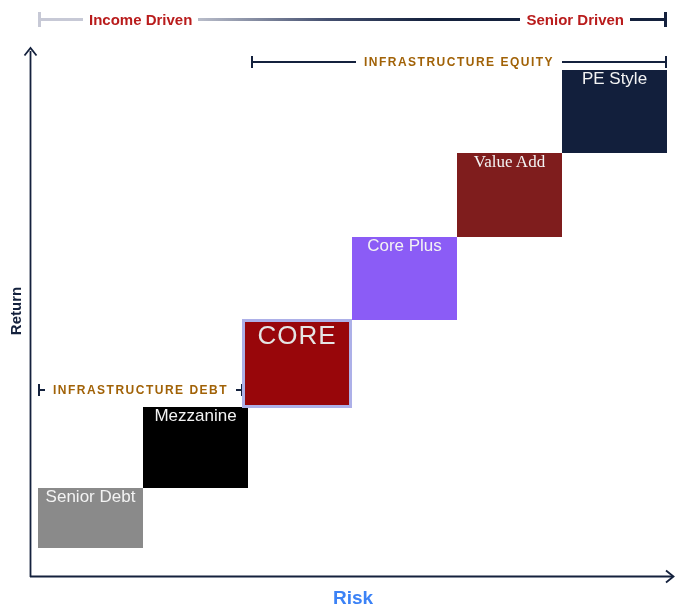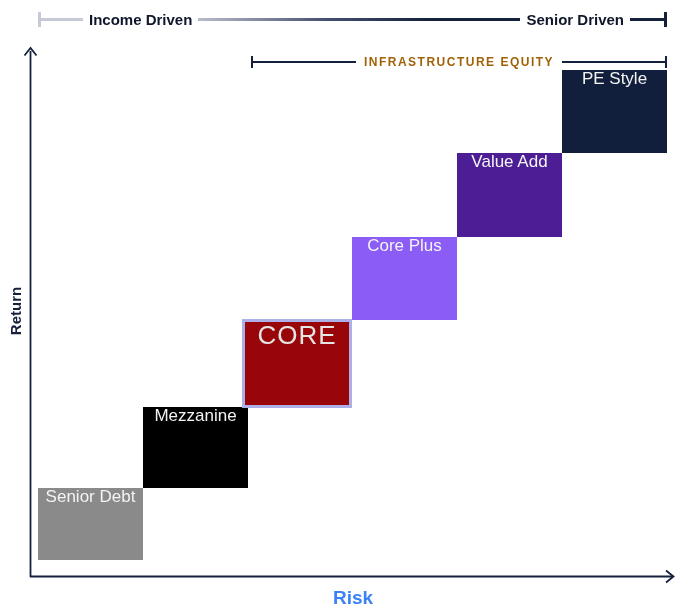--- a/index.html
+++ b/index.html
@@ -17,21 +17,21 @@
     display:flex; align-items:center;
   }
   .sp-tick{width:3px;height:15px;flex:0 0 auto;}
   .sp-tick.light{background:#c7c9d6;}
   .sp-tick.dark{background:#14213d;}
   .sp-seg{height:3px;flex:0 0 auto;}
   .sp-seg.light{width:42px;background:#c7c9d6;}
   .sp-seg.dark{width:34px;background:#14213d;}
   .sp-seg.grad{flex:1 1 auto;background:linear-gradient(90deg,#b9bdca 0%,#455070 40%,#14213d 72%);}
   .sp-label{
-    padding:0 6px; font-size:15px; font-weight:bold; color:#0f172a;
+    padding:0 6px; font-size:15px; font-weight:bold; color:#b91c1c;
     white-space:nowrap; line-height:1;
   }
 
   
   .bracket{position:absolute; height:16px; display:flex; align-items:center;}
   .bracket.equity{left:251px; width:416px; top:54px;}
   .bracket.debt{left:38px; width:205px; top:382px;}
   .br-tick{width:2px;height:12px;background:#14213d;flex:0 0 auto;}
   .br-line{flex:1 1 auto;height:2px;background:#14213d;}
   .br-label{
@@ -51,21 +51,21 @@
     position:absolute; left:353px; top:587px; transform:translateX(-50%);
     font-size:19px; font-weight:bold; color:#3b82f6;
   }
 
   
   .box{
     position:absolute; display:flex; align-items:flex-start; justify-content:center;
     box-sizing:border-box;
   }
   .box-label{color:#f3f3f3; font-size:17px; line-height:1; white-space:nowrap;}
-  .box.senior   {left:38px;  top:488px; width:105px; height:72px;}
+  .box.senior   {left:38px;  top:488px; width:105px; height:60px;}
   .box.mezz     {left:143px; top:407px; width:105px; height:81px;}
   .box.core     {left:242px; top:319px; width:110px; height:89px; border:3px solid #adb0e8;}
   .box.core .box-label{font-size:26px; letter-spacing:1px; color:#e5e5e5;}
   .box.coreplus {left:352px; top:237px; width:105px; height:83px;}
   .box.valueadd {left:457px; top:153px; width:105px; height:84px;}
   .box.pestyle  {left:562px; top:70px;  width:105px; height:83px;}
 </style>
 </head>
 <body>
 
@@ -82,20 +82,27 @@
   </div>
 
   <div class="bracket equity">
     <div class="br-tick"></div>
     <div class="br-line"></div>
     <div class="br-label">INFRASTRUCTURE EQUITY</div>
     <div class="br-line"></div>
     <div class="br-tick"></div>
   </div>
 
+  <div class="bracket debt">
+    <div class="br-tick"></div>
+    <div class="br-line"></div>
+    <div class="br-label">INFRASTRUCTURE DEBT</div>
+    <div class="br-line"></div>
+    <div class="br-tick"></div>
+  </div>
 
   <svg class="axes" width="700" height="612">
     <line class="axis-stroke" x1="30.5" y1="51" x2="30.5" y2="577" style="stroke: rgb(20, 33, 61);"></line>
     <polyline class="axis-stroke" points="24.5,55.5 30.5,48 36.5,55.5" style="stroke: rgb(20, 33, 61);"></polyline>
     <line class="axis-stroke" x1="30" y1="576.5" x2="673" y2="576.5" style="stroke: rgb(20, 33, 61);"></line>
     <polyline class="axis-stroke" points="666,570.5 673.5,576.5 666,582.5" style="stroke: rgb(20, 33, 61);"></polyline>
   </svg>
   <div class="y-label">Return</div>
   <div class="x-label">Risk</div>
 
@@ -108,21 +115,21 @@
   </div>
 
   <div class="box core" style="background-color: rgb(152, 6, 10); border-color: rgb(173, 176, 232);">
     <span class="box-label">CORE</span>
   </div>
 
   <div class="box coreplus" style="background-color: #8b5cf6;">
     <span class="box-label">Core Plus</span>
   </div>
 
-  <div class="box valueadd" style="background-color: #4c1d95;">
+  <div class="box valueadd" style="background-color: #7f1d1d; font-family: Liberation Serif, serif;">
     <span class="box-label">Value Add</span>
   </div>
 
   <div class="box pestyle" style="background-color: rgb(18, 31, 60);">
     <span class="box-label">PE Style</span>
   </div>
 
 </div>
 
 </body></html>

